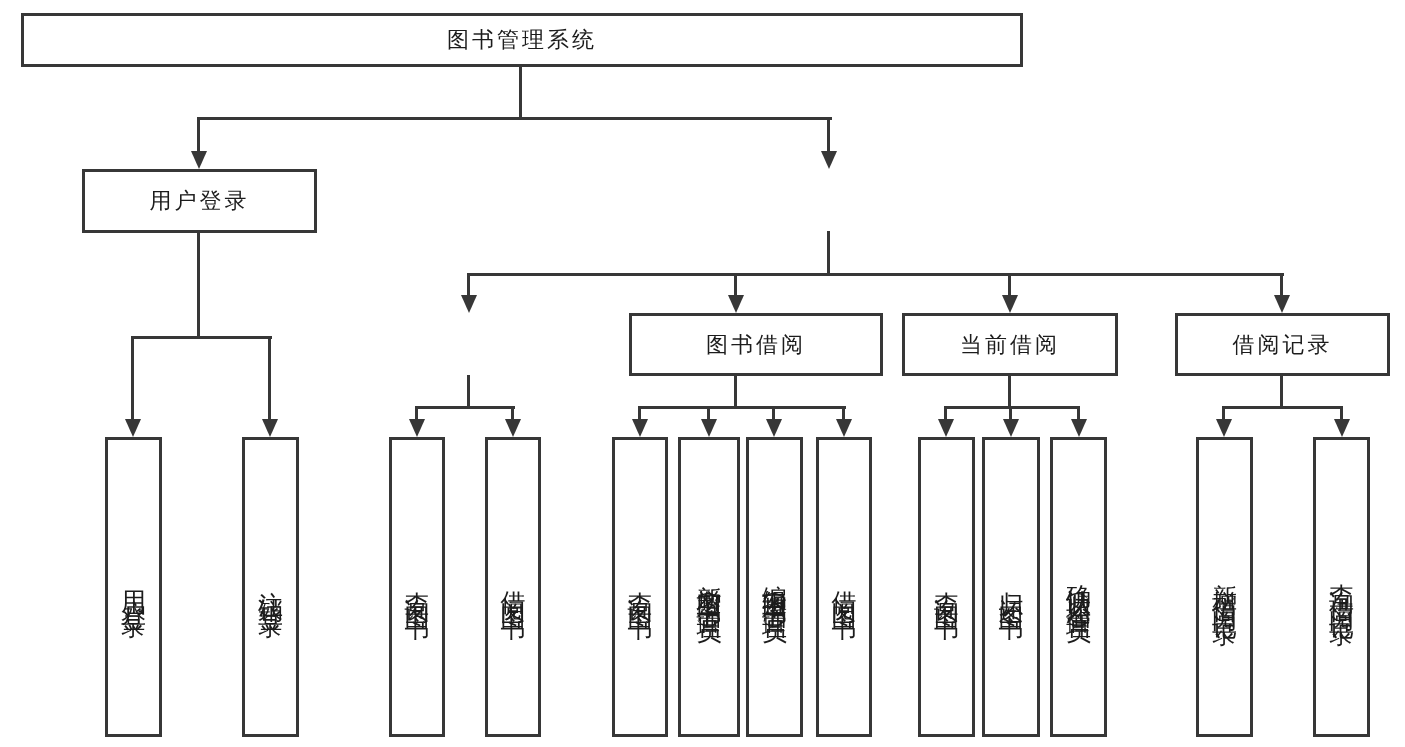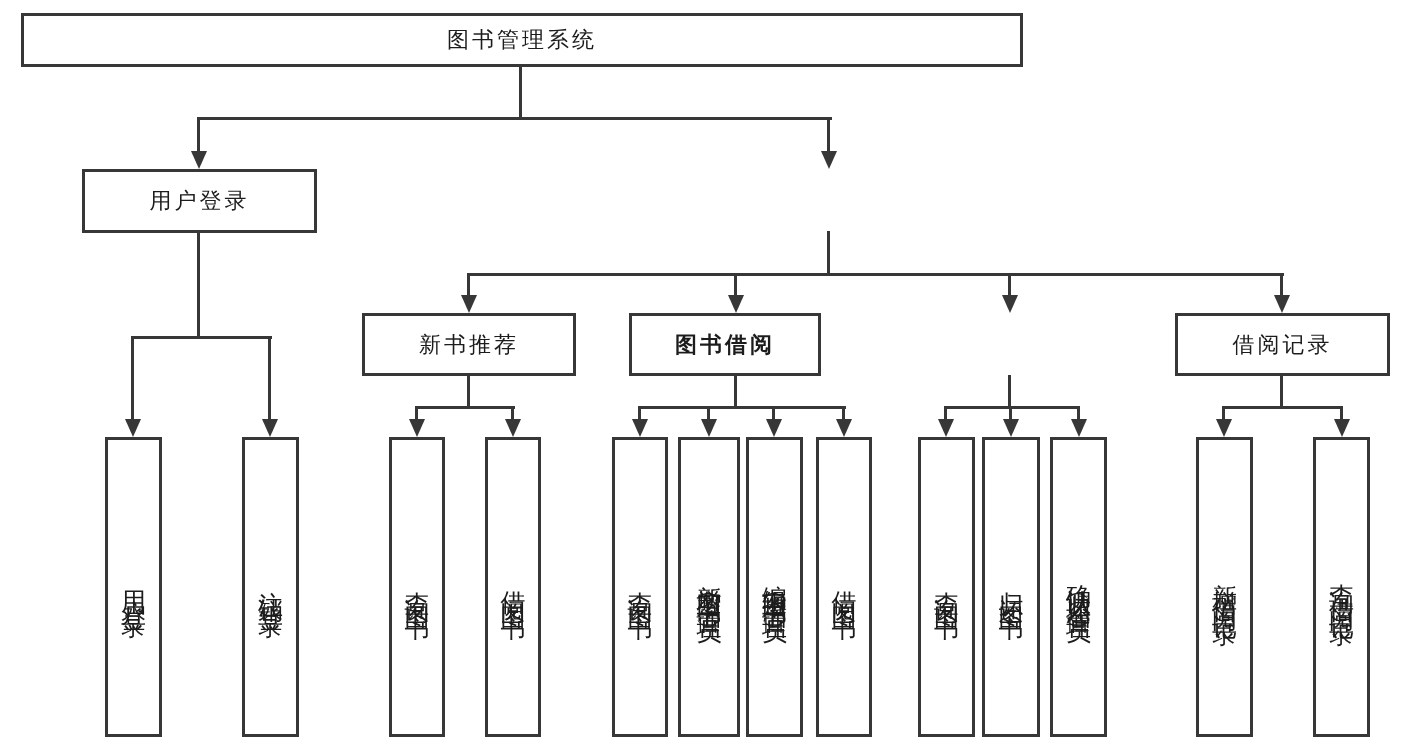--- a/index.html
+++ b/index.html
@@ -95,25 +95,25 @@
   <div class="line" style="left:467px; top:273px; width:817px; height:3px;"></div>
   <div class="line" style="left:467px; top:273px; width:3px; height:24px;"></div>
   <div class="ahead" style="left:461px; top:295px;"></div>
   <div class="line" style="left:734px; top:273px; width:3px; height:24px;"></div>
   <div class="ahead" style="left:728px; top:295px;"></div>
   <div class="line" style="left:1008px; top:273px; width:3px; height:24px;"></div>
   <div class="ahead" style="left:1002px; top:295px;"></div>
   <div class="line" style="left:1280px; top:273px; width:3px; height:24px;"></div>
   <div class="ahead" style="left:1274px; top:295px;"></div>
 
-  <div class="box" style="left:362px; top:313px; width:214px; height:63px;">
-    <span class="hlabel">新书推荐</span>
+  <div class="box" style="left:629px; top:313px; width:254px; height:63px;">
+    <span class="hlabel">图书借阅</span>
   </div>
-  <div class="box" style="left:629px; top:313px; width:192px; height:63px;font-weight:bold;">
-    <span class="hlabel">图书借阅</span>
+  <div class="box" style="left:902px; top:313px; width:216px; height:63px;">
+    <span class="hlabel">当前借阅</span>
   </div>
   <div class="box" style="left:1175px; top:313px; width:215px; height:63px;">
     <span class="hlabel">借阅记录</span>
   </div>
 
   <div class="line" style="left:467px; top:375px; width:3px; height:33px;"></div>
   <div class="line" style="left:415px; top:406px; width:100px; height:3px;"></div>
   <div class="line" style="left:415px; top:406px; width:3px; height:15px;"></div>
   <div class="ahead" style="left:409px; top:419px;"></div>
   <div class="line" style="left:511px; top:406px; width:3px; height:15px;"></div>

